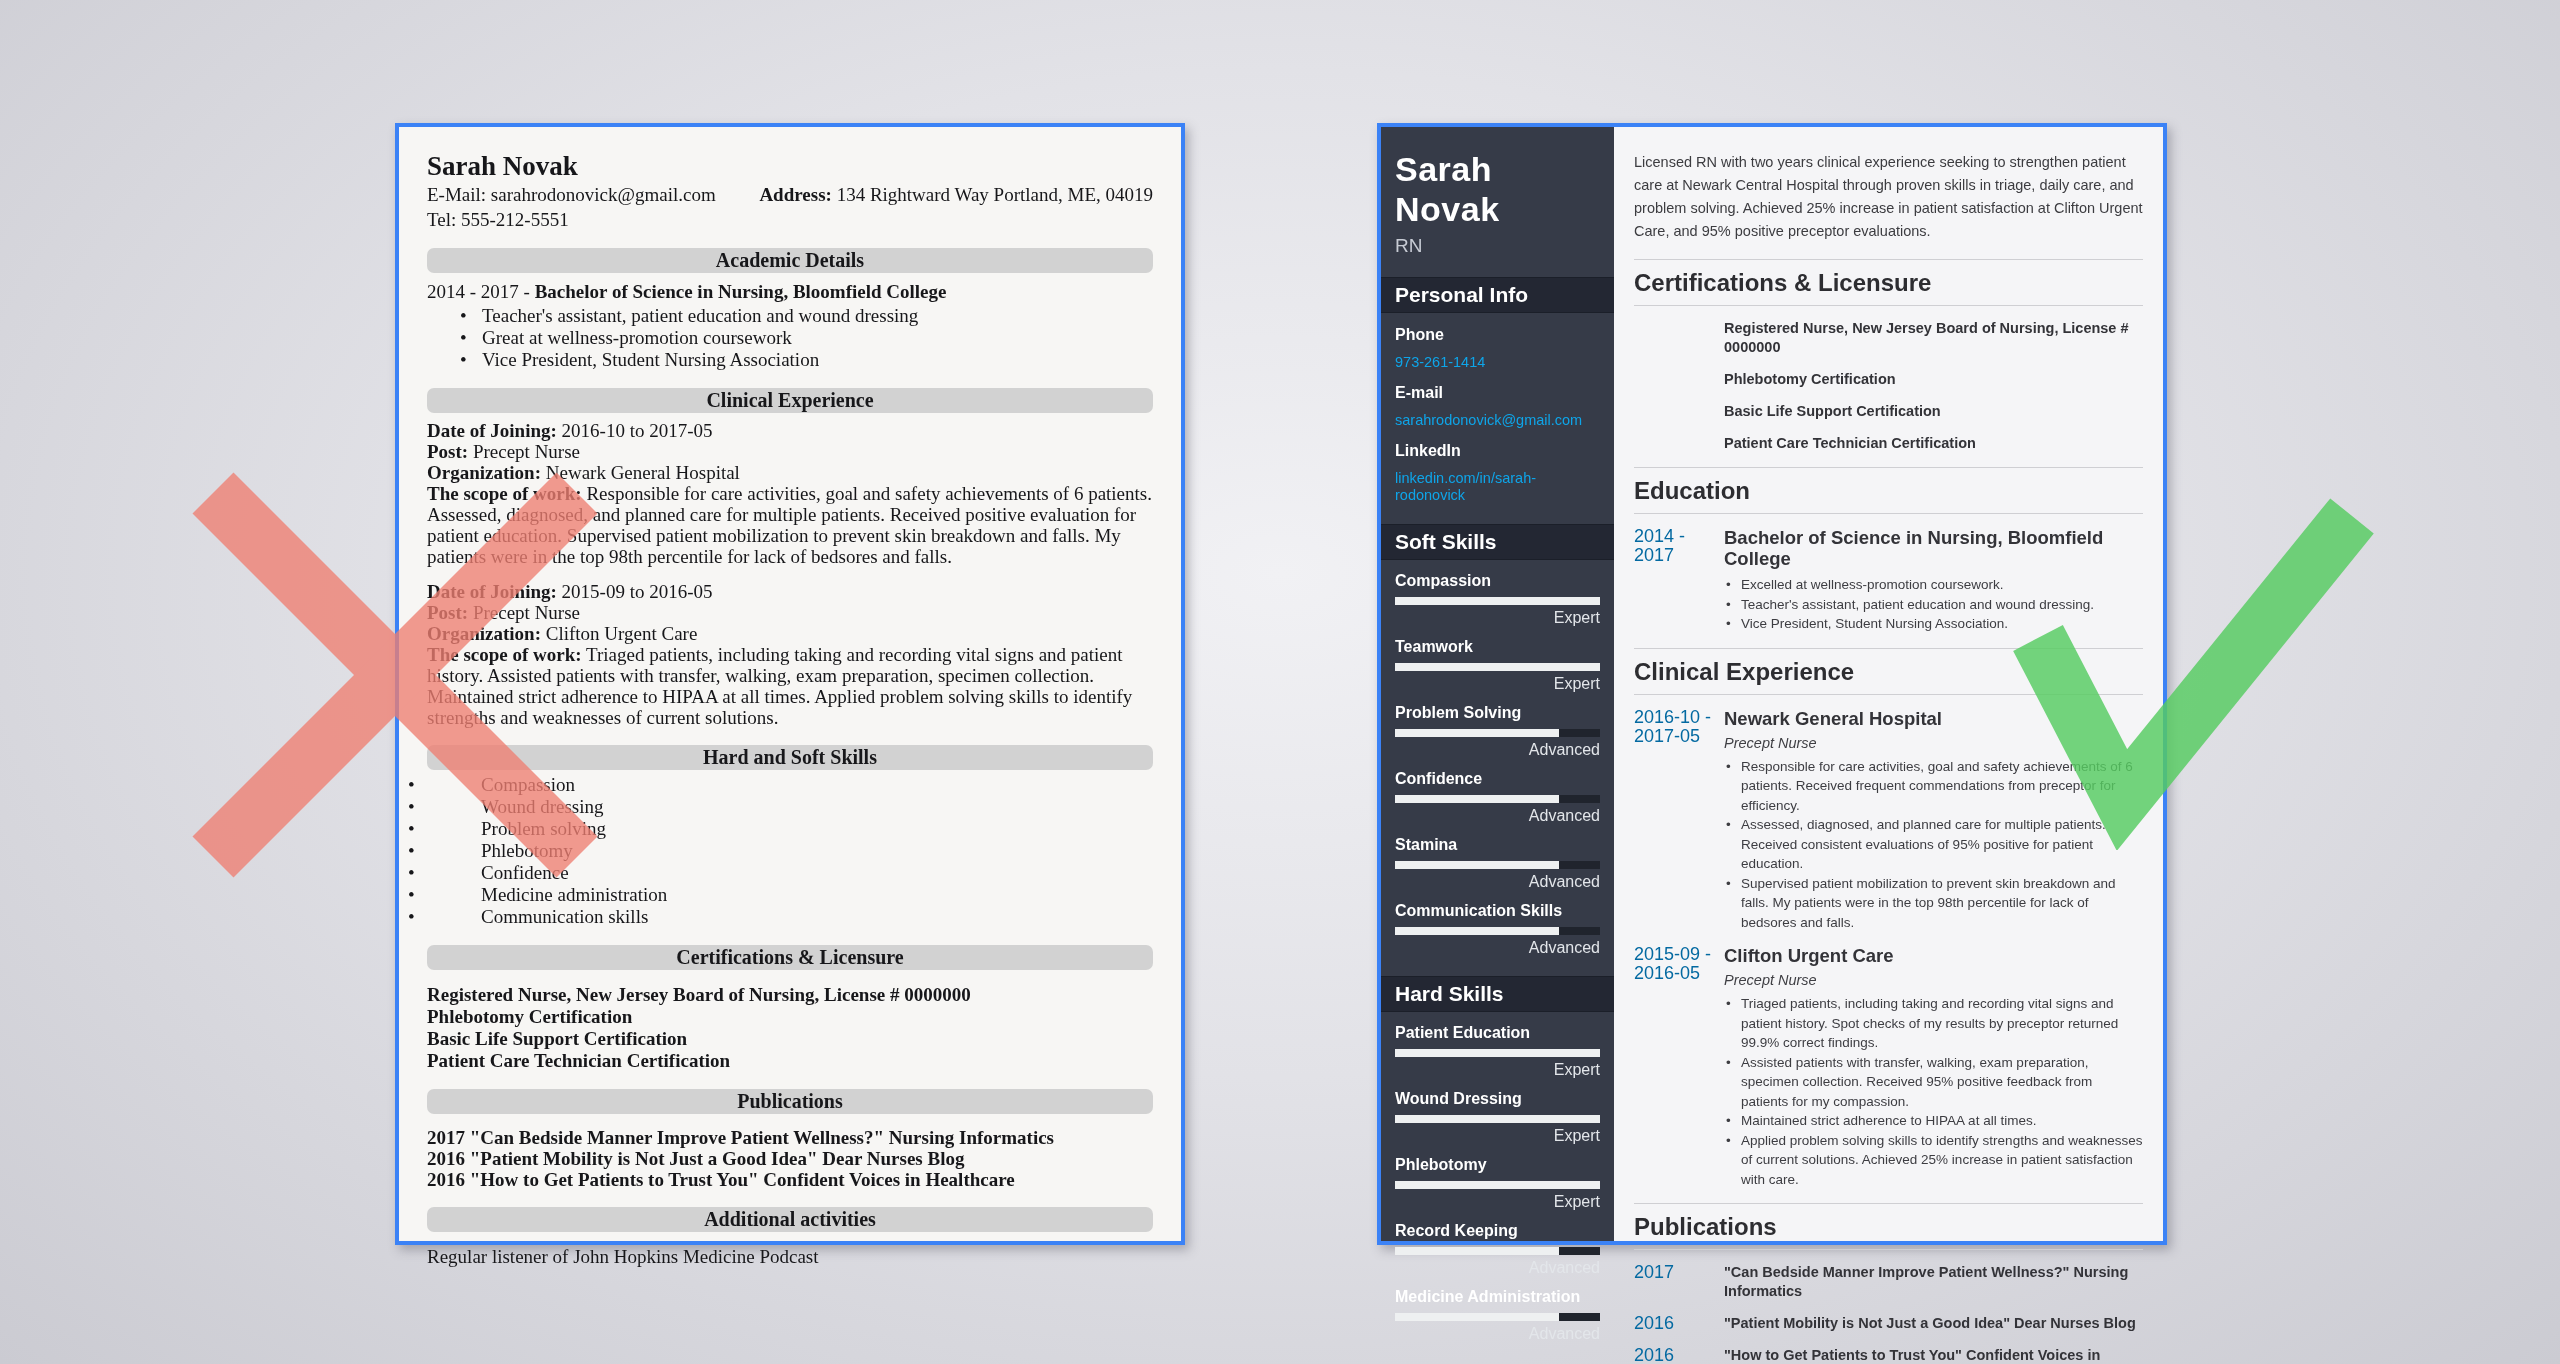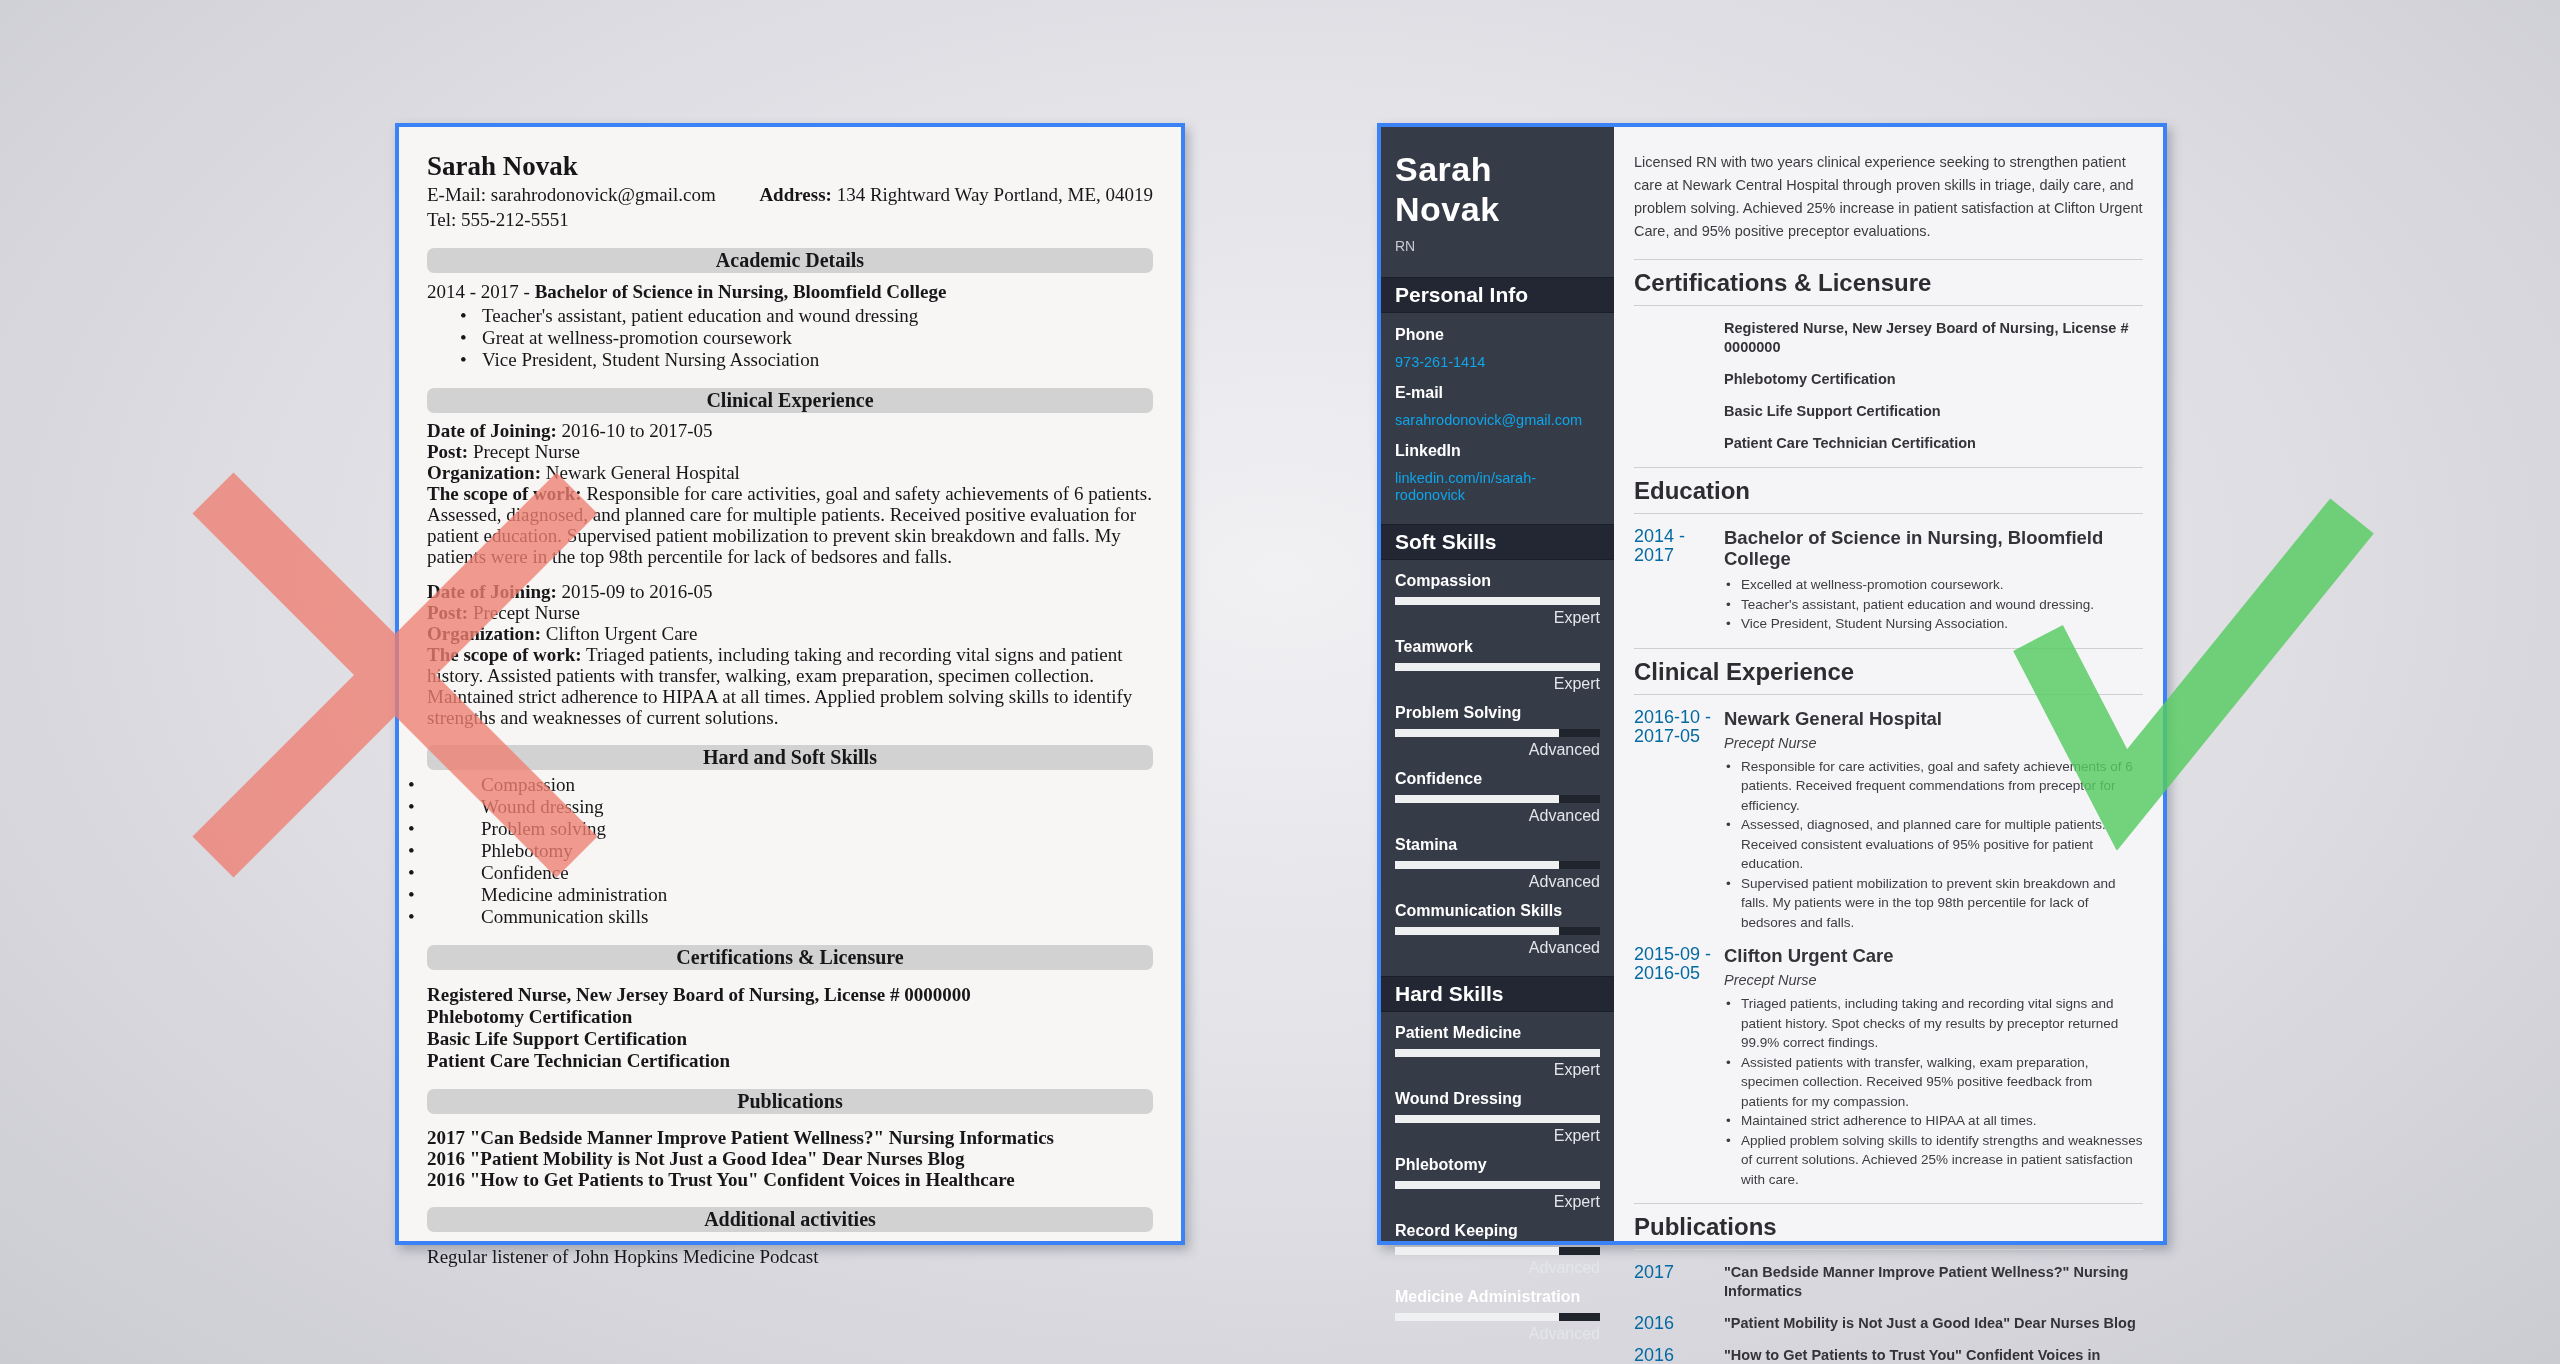--- a/index.html
+++ b/index.html
@@ -32,21 +32,21 @@
   .lcerts{margin-top:14px;}
   .lcerts div{font-weight:bold;font-size:19px;line-height:22px;}
   .lpubs{margin-top:13px;}
   .lpubs div{font-weight:bold;font-size:19px;line-height:21px;}
   .laddl{margin-top:14px;font-size:19px;line-height:21px;}
   
   .page-right{left:1377px;background:#f5f5f7;display:flex;padding:0;}
   .sidebar{width:233px;min-width:233px;background:#363b48;color:#fff;
            padding:0 14px;box-sizing:border-box;}
   .sname{font-size:34px;font-weight:bold;letter-spacing:.5px;padding-top:22px;line-height:40px;}
-  .srole{font-size:14px;color:#c7cbd4;margin-top:6px;line-height:22px;}
+  .srole{font-size:19px;color:#c7cbd4;margin-top:6px;line-height:22px;}
   .sband{background:#232733;margin:20px -14px 0;padding:6px 14px;font-size:21px;
          font-weight:bold;line-height:22px;border-top:1px solid #1b1f29;border-bottom:1px solid #1b1f29;}
   .sfield{margin-top:13px;}
   .sfield .flabel{font-size:16px;font-weight:bold;line-height:18px;}
   .sfield .fvalue{font-size:14.5px;color:#0ea5e9;margin-top:10px;line-height:17px;}
   .skill{margin-top:12px;}
   .skill .skname{font-size:16px;font-weight:bold;line-height:18px;}
   .skill .bar{margin-top:7px;height:8px;background:#20242d;}
   .skill .fill{height:8px;background:#eef0f1;}
   .fill.expert{width:100%;}
@@ -191,21 +191,21 @@
     <div class="skill">
       <div class="skname">Communication Skills</div>
       <div class="bar">
           <div class="fill advanced"></div>
         </div>
       <div class="level">Advanced</div>
     </div>
 
     <div class="sband">Hard Skills</div>
     <div class="skill">
-      <div class="skname">Patient Medicine</div>
+      <div class="skname">Patient Education</div>
       <div class="bar">
           <div class="fill expert"></div>
         </div>
       <div class="level">Expert</div>
     </div>
     <div class="skill">
       <div class="skname">Wound Dressing</div>
       <div class="bar">
           <div class="fill expert"></div>
         </div>

